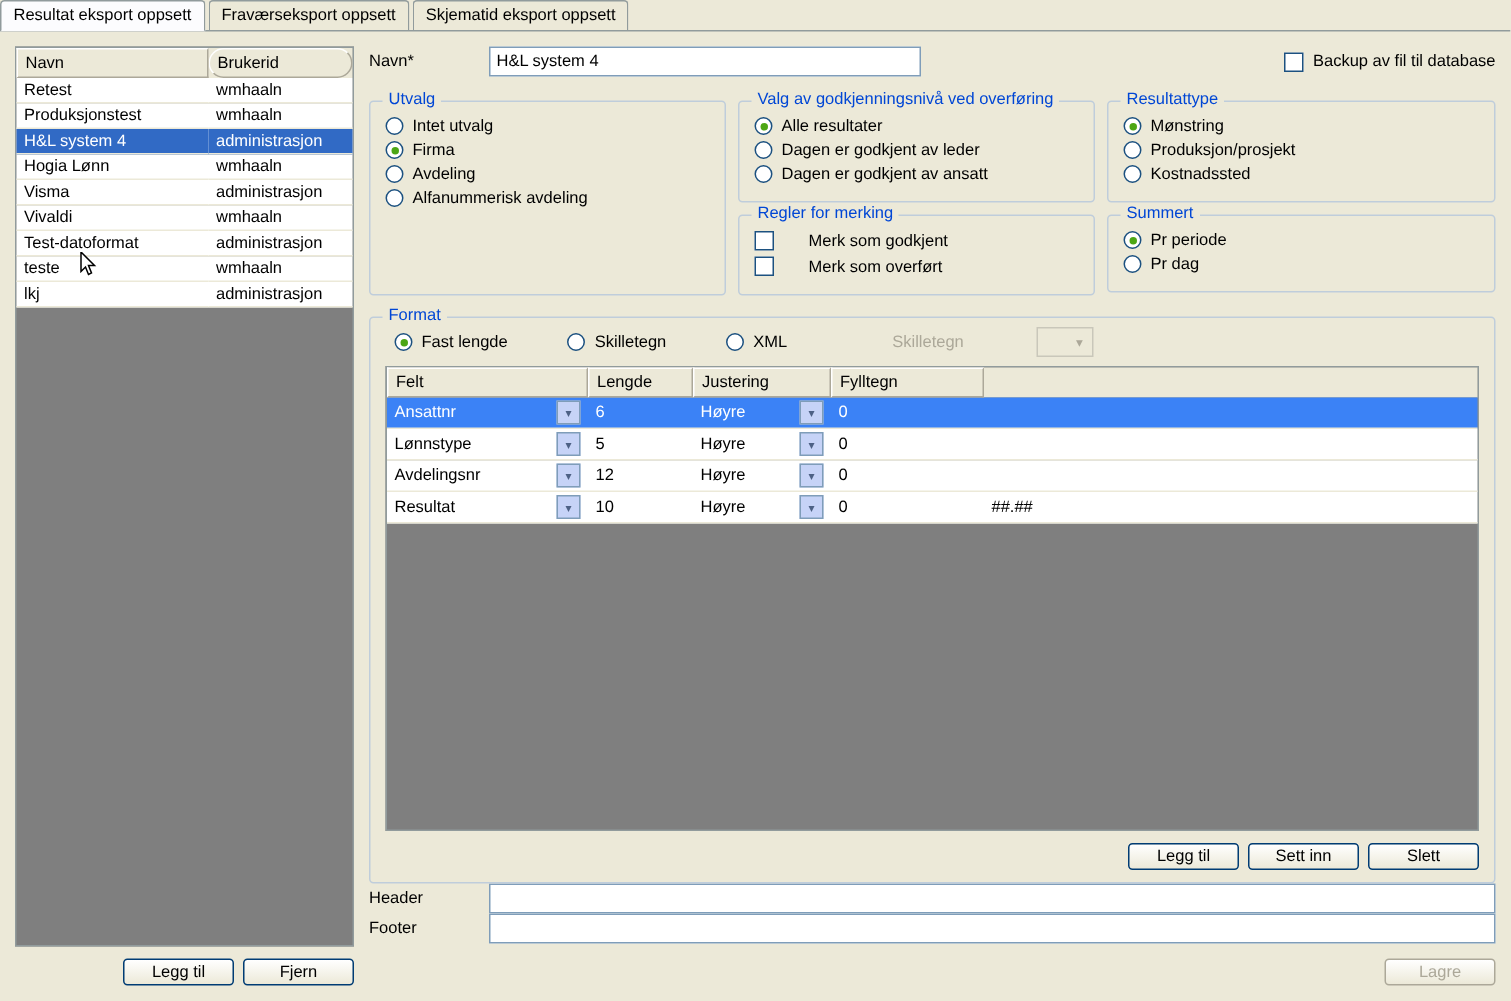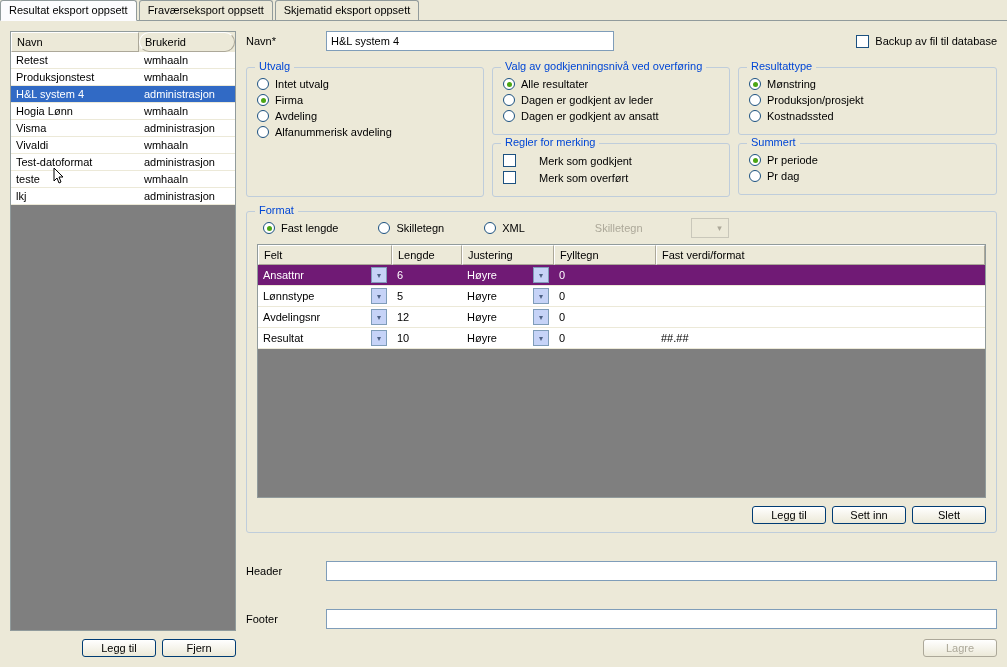--- a/index.html
+++ b/index.html
@@ -50,32 +50,32 @@
 .format-options { display: flex; gap: 40px; align-items: center; margin-bottom: 6px; padding-left: 6px; }
 .skilletegn-label { color: #aca899; margin-left: 30px; }
 .combo-disabled { width: 38px; height: 20px; border: 1px solid #c9c7ba; background: #ece9d8; display: inline-flex; align-items: center; justify-content: flex-end; margin-left: 8px; }
 .combo-disabled .arrow { width: 16px; height: 16px; background: #ece9d8; display: flex; align-items: center; justify-content: center; color: #aca899; font-size: 9px; }
 
 .grid { border: 1px solid #919b9c; background: #7f7f7f; flex: 1; }
 .grid-header { display: flex; background: #ece9d8; }
 .grid-header .gcol { padding: 3px 5px; border: 1px solid #fff; border-right-color: #aca899; border-bottom-color: #aca899; }
 .grid-row { display: flex; background: #fff; }
 .grid-row .gcol { padding: 2px 5px; border-bottom: 1px solid #ece9d8; display: flex; align-items: center; }
-.grid-row.selected { background: #701a75; color: #fff; text-align: center; }
+.grid-row.selected { background: #3b82f6; color: #fff; text-align: center; }
 .gcol.c1 { width: 134px; }
 .gcol.c2 { width: 70px; }
 .gcol.c3 { width: 92px; }
 .gcol.c4 { width: 102px; }
 .gcol.c5 { flex: 1; }
 .dd-arrow { width: 16px; height: 16px; background: #c6d3f7; border: 1px solid #7f9db9; display: inline-flex; align-items: center; justify-content: center; color: #4d6185; font-size: 8px; margin-left: auto; }
 .grid-row.selected .dd-arrow { background: #c6d3f7; color: #4d6185; }
 
 .grid-btns { display: flex; gap: 6px; justify-content: flex-end; margin-top: 8px; }
 
-.hf-row { display: flex; align-items: center; margin-top: 28px; }
+.hf-row { display: flex; align-items: center; margin-top: 0; }
 .hf-row .lbl { width: 80px; }
 .hf-row .text-input { flex: 1; }
 
 .lagre-row { display: flex; justify-content: flex-end; margin-top: 10px; }
 
 .cursor-icon { position: absolute; left: 53px; top: 168px; pointer-events: none; }
 .cursor-icon svg { width: 14px; height: 18px; }
 </style>
 </head>
 <body>
@@ -261,21 +261,20 @@
         <div class="combo-disabled">
             <div class="arrow">▾</div>
           </div>
       </div>
       <div class="grid">
         <div class="grid-header">
           <div class="gcol c1">Felt</div>
           <div class="gcol c2">Lengde</div>
           <div class="gcol c3">Justering</div>
           <div class="gcol c4">Fylltegn</div>
-          <div class="gcol c5">Fast verdi/format</div>
         </div>
         <div id="grid-rows">
             <div class="grid-row selected">
     <div class="gcol c1">Ansattnr<span class="dd-arrow">▾</span></div>
     <div class="gcol c2">6</div>
     <div class="gcol c3">Høyre<span class="dd-arrow">▾</span></div>
     <div class="gcol c4">0</div>
     <div class="gcol c5"></div>
             </div>
             <div class="grid-row">

